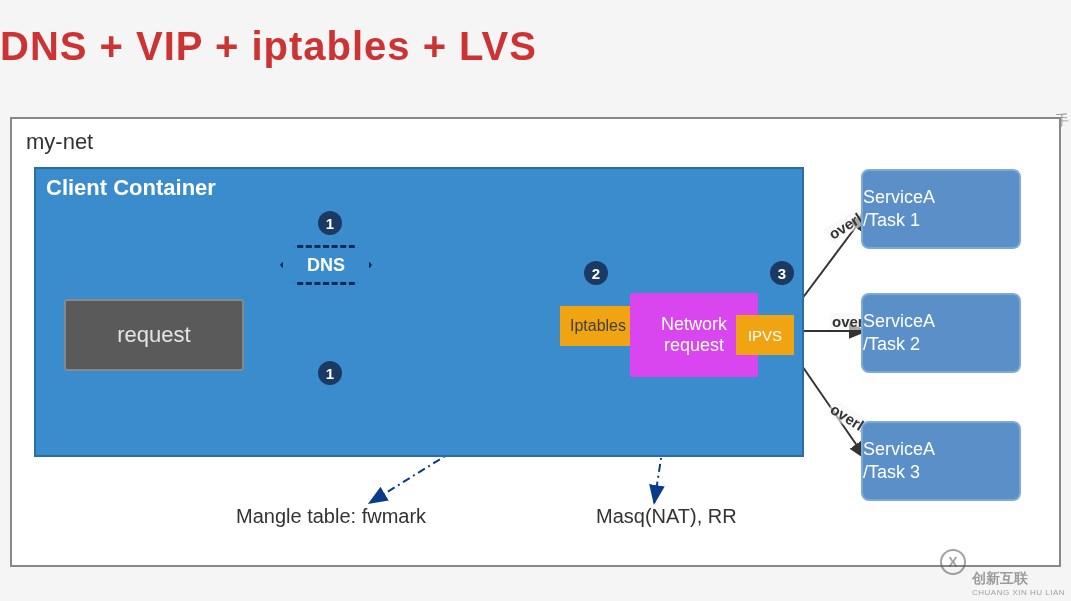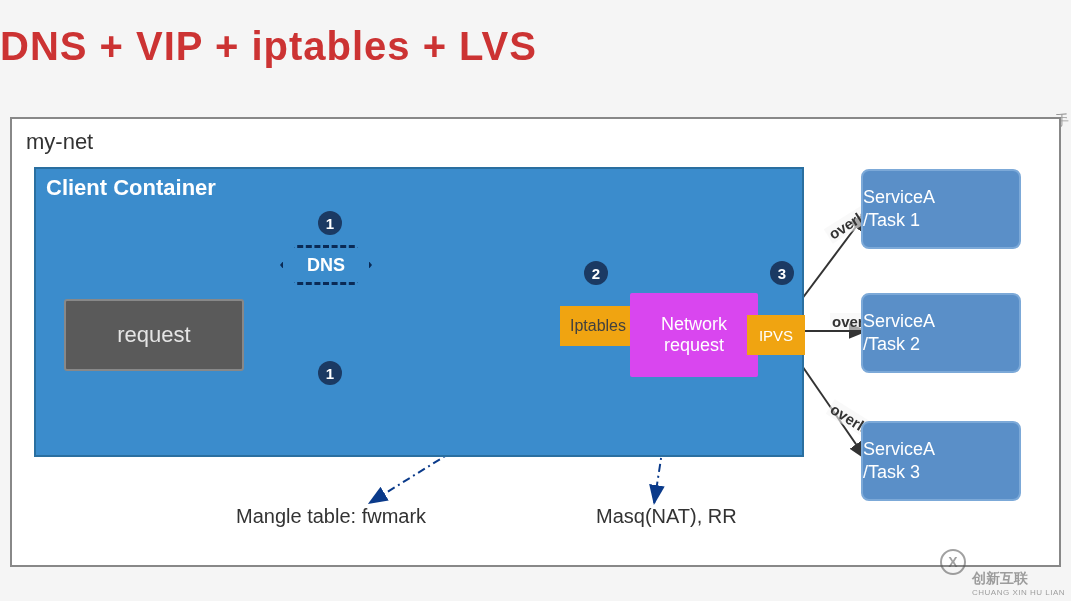--- a/index.html
+++ b/index.html
@@ -9,21 +9,21 @@
     .frame-label { font-size: 22px; color: #333; margin-bottom: 8px; }
     .inner { position: relative; width: 100%; height: 385px; }
     .cc { position: absolute; left: 8px; top: 4px; width: 770px; height: 290px; background: #3b8ccc; border: 2px solid #2a6fa0; }
     .cc-title { position: absolute; left: 10px; top: 6px; font-size: 22px; font-weight: 700; color: #ffffff; }
     .request-box { position: absolute; left: 28px; top: 130px; width: 180px; height: 72px; background: #5a5a5a; border: 2px solid #888; color: #e5e5e5; font-size: 22px; display: flex; align-items: center; justify-content: center; border-radius: 3px; }
     .dns-box { position: absolute; left: 244px; top: 76px; width: 92px; height: 40px; border: 3px dashed #0a2a55; color: #fff; font-size: 18px; display: flex; align-items: center; justify-content: center; font-weight: 700; clip-path: polygon(18% 0, 82% 0, 100% 50%, 82% 100%, 18% 100%, 0 50%); background: transparent; }
     .vip-box { position: absolute; left: 390px; top: 140px; width: 88px; height: 56px; border: 3px dashed #0a3a8a; border-radius: 50%; color: #fff; font-size: 17px; display: flex; align-items: center; justify-content: center; font-weight: 600; }
     .ns-block { position: absolute; left: 524px; top: 120px; width: 248px; height: 92px; }
     .ns-core { position: absolute; left: 70px; top: 4px; width: 128px; height: 84px; background: #d946ef; color: #fff; font-size: 18px; display: flex; flex-direction: column; align-items: center; justify-content: center; border-radius: 2px; }
     .iptables-box { position: absolute; left: 0; top: 17px; width: 76px; height: 40px; background: #f0a411; color: #404040; font-size: 16px; display: flex; align-items: center; justify-content: center; }
-    .ipvs-box { position: absolute; left: 187px; top: 26px; width: 58px; height: 40px; background: #f0a411; color: #fff; font-size: 15px; display: flex; align-items: center; justify-content: center; }
+    .ipvs-box { position: absolute; left: 176px; top: 26px; width: 58px; height: 40px; background: #f0a411; color: #fff; font-size: 15px; display: flex; align-items: center; justify-content: center; }
     .step-circle { position: absolute; width: 24px; height: 24px; border-radius: 50%; background: #1b3a63; color: #fff; font-size: 15px; font-weight: 700; display: flex; align-items: center; justify-content: center; }
     .svc { position: absolute; right: 16px; width: 160px; height: 80px; background: #5a8fc8; border: 2px solid #7ca9d8; border-radius: 8px; color: #fff; font-size: 18px; display: flex; flex-direction: column; align-items: flex-start; justify-content: center; font-weight: 500; }
     .svc1 { top: 6px; } .svc2 { top: 130px; } .svc3 { top: 258px; }
     .svc div { line-height: 1.3; }
     .ov-label { position: absolute; font-size: 15px; color: #333; font-weight: 600; background: rgba(245,245,245,0.6); padding: 0 2px; }
     .footer-label { position: absolute; font-size: 20px; color: #333; }
     svg.arrows { position: absolute; left: 0; top: 0; width: 100%; height: 100%; pointer-events: none; }
     .watermark { position: absolute; right: 6px; bottom: 4px; display:flex; align-items:center; gap:6px; opacity:.55; font-size:14px; color:#555;}
     .wm-icon { width:26px; height:26px; border:2px solid #555; border-radius:50%; display:flex; align-items:center; justify-content:center; font-weight:900;}
     .sidecut { position:absolute; right:2px; top:112px; font-size:14px; color:#999; }

